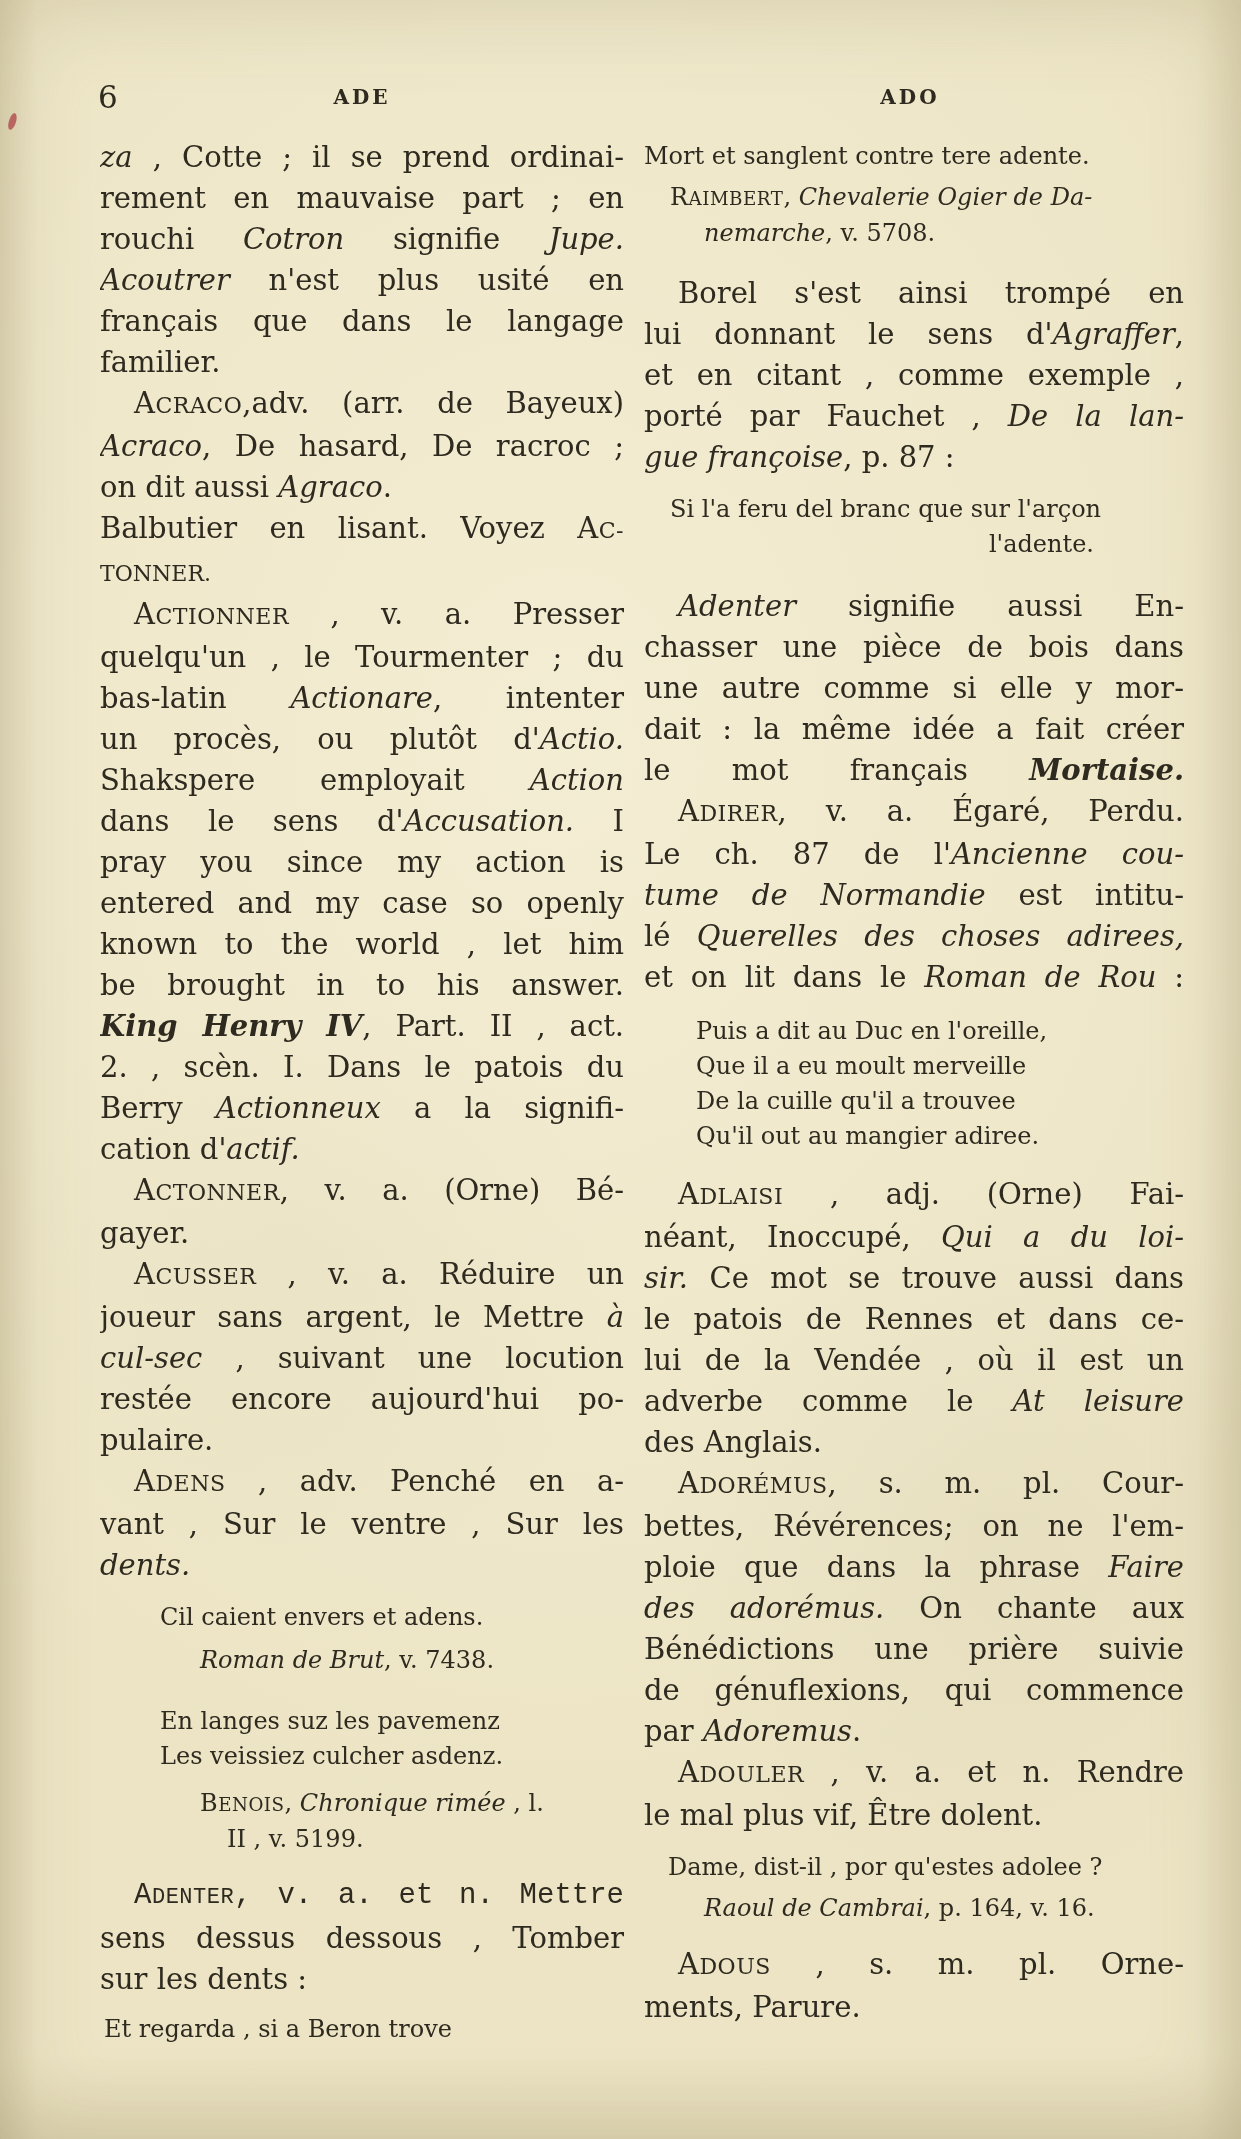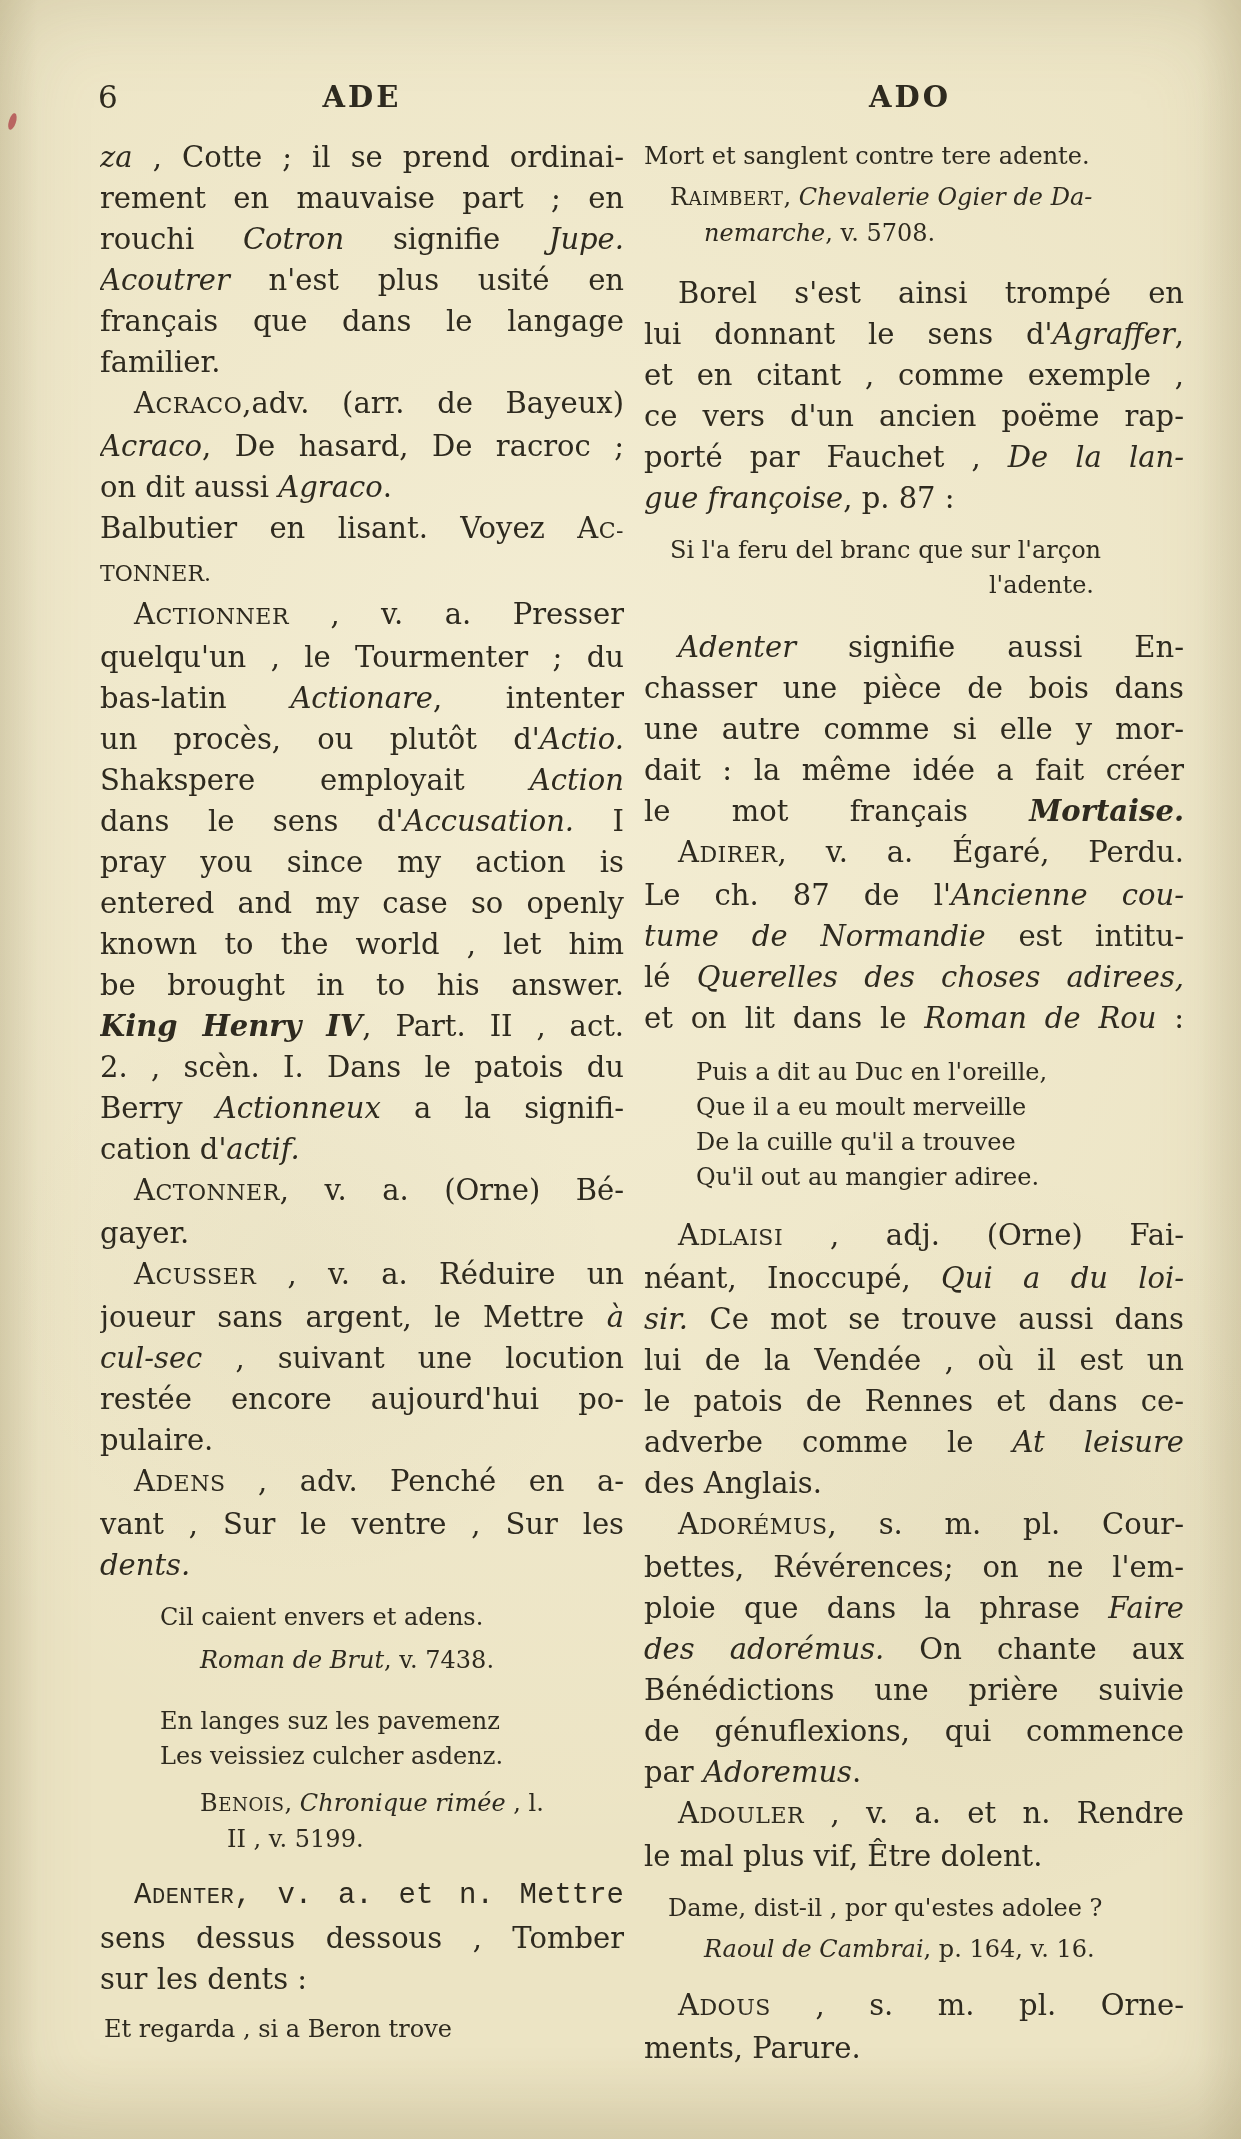--- a/index.html
+++ b/index.html
@@ -17,21 +17,21 @@
       var(--paper,#ece4c4);
     box-shadow:inset 0 0 90px rgba(120,105,60,.22);
     overflow:hidden;
   }
   .page-number{
     position:absolute;left:98px;top:80px;
     font-size:31px;line-height:34px;
   }
   .col-header{
     position:absolute;top:80px;
-    font-size:29px;line-height:34px;
+    font-size:20px;line-height:34px;
     font-weight:bold;letter-spacing:3px;
     text-align:center;
   }
   .col-header.left{left:100px;width:524px;}
   .col-header.right{left:640px;width:540px;}
   .column{position:absolute;}
   .col-left{left:100px;top:137px;width:524px;}
   .col-right{left:644px;top:139px;width:540px;}
   .line{
     text-align:justify;text-align-last:justify;
@@ -117,21 +117,20 @@
     </div>
   <div class="column col-right" id="col-right">
       <div class="line cite al"><span>Mort et sanglent contre tere adente.</span></div>
       <div class="gap" style="height: 6px;"></div>
       <div class="line cite al" style="padding-left: 26px;"><span class="sc"><span>R</span><span class="sc-rest">aimbert</span></span><span>, </span><span class="it">Chevalerie Ogier de Da-</span></div>
       <div class="line cite al" style="padding-left: 60px;"><span class="it">nemarche</span><span>, v. 5708.</span></div>
       <div class="gap" style="height: 22px;"></div>
       <div class="line body" style="padding-left: 34px;"><span>Borel s'est ainsi trompé en</span></div>
       <div class="line body"><span>lui donnant le sens d'</span><span class="it">Agraffer</span><span>,</span></div>
       <div class="line body"><span>et en citant , comme exemple ,</span></div>
-      <div class="line body"><span>ce vers d'un ancien poëme rap-</span></div>
       <div class="line body"><span>porté par Fauchet , </span><span class="it">De la lan-</span></div>
       <div class="line body al"><span class="it">gue françoise</span><span>, p. 87 :</span></div>
       <div class="gap" style="height: 14px;"></div>
       <div class="line cite al" style="padding-left: 26px;"><span>Si l'a feru del branc que sur l'arçon</span></div>
       <div class="line cite ar" style="padding-right: 90px;"><span>l'adente.</span></div>
       <div class="gap" style="height: 24px;"></div>
       <div class="line body" style="padding-left: 34px;"><span class="it">Adenter</span><span> signifie aussi En-</span></div>
       <div class="line body"><span>chasser une pièce de bois dans</span></div>
       <div class="line body"><span>une autre comme si elle y mor-</span></div>
       <div class="line body"><span>dait : la même idée a fait créer</span></div>
@@ -143,22 +142,22 @@
       <div class="line body"><span>et on lit dans le </span><span class="it">Roman de Rou</span><span> :</span></div>
       <div class="gap" style="height: 16px;"></div>
       <div class="line cite al" style="padding-left: 52px;"><span>Puis a dit au Duc en l'oreille,</span></div>
       <div class="line cite al" style="padding-left: 52px;"><span>Que il a eu moult merveille</span></div>
       <div class="line cite al" style="padding-left: 52px;"><span>De la cuille qu'il a trouvee</span></div>
       <div class="line cite al" style="padding-left: 52px;"><span>Qu'il out au mangier adiree.</span></div>
       <div class="gap" style="height: 20px;"></div>
       <div class="line body" style="padding-left: 34px;"><span class="sc"><span>A</span><span class="sc-rest">dlaisi</span></span><span> , adj. (Orne) Fai-</span></div>
       <div class="line body"><span>néant, Inoccupé, </span><span class="it">Qui a du loi-</span></div>
       <div class="line body"><span class="it">sir.</span><span> Ce mot se trouve aussi dans</span></div>
+      <div class="line body"><span>le patois de Rennes et dans ce-</span></div>
       <div class="line body"><span>lui de la Vendée , où il est un</span></div>
-      <div class="line body"><span>le patois de Rennes et dans ce-</span></div>
       <div class="line body"><span>adverbe comme le </span><span class="it">At leisure</span></div>
       <div class="line body al"><span>des Anglais.</span></div>
       <div class="line body" style="padding-left: 34px;"><span class="sc"><span>A</span><span class="sc-rest">dorémus</span></span><span>, s. m. pl. Cour-</span></div>
       <div class="line body"><span>bettes, Révérences; on ne l'em-</span></div>
       <div class="line body"><span>ploie que dans la phrase </span><span class="it">Faire</span></div>
       <div class="line body"><span class="it">des adorémus.</span><span> On chante aux</span></div>
       <div class="line body"><span>Bénédictions une prière suivie</span></div>
       <div class="line body"><span>de génuflexions, qui commence</span></div>
       <div class="line body al"><span>par </span><span class="it">Adoremus</span><span>.</span></div>
       <div class="line body" style="padding-left: 34px;"><span class="sc"><span>A</span><span class="sc-rest">douler</span></span><span> , v. a. et n. Rendre</span></div>

